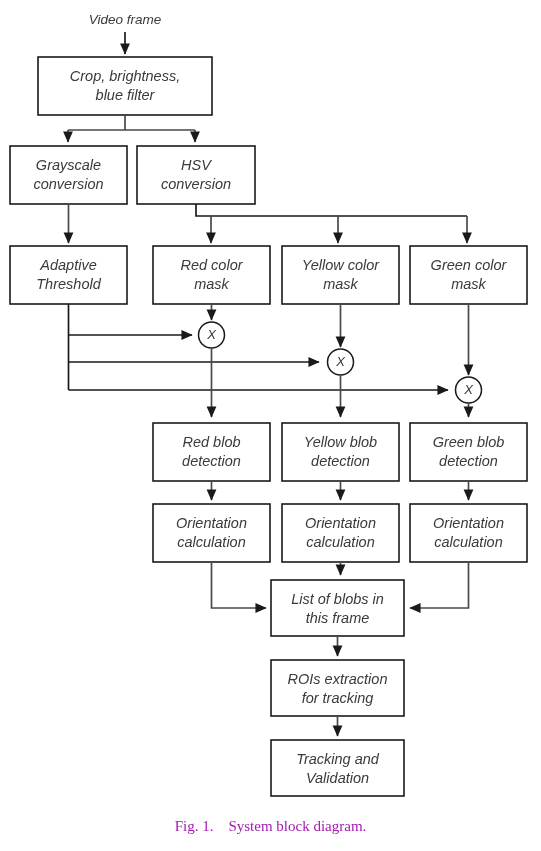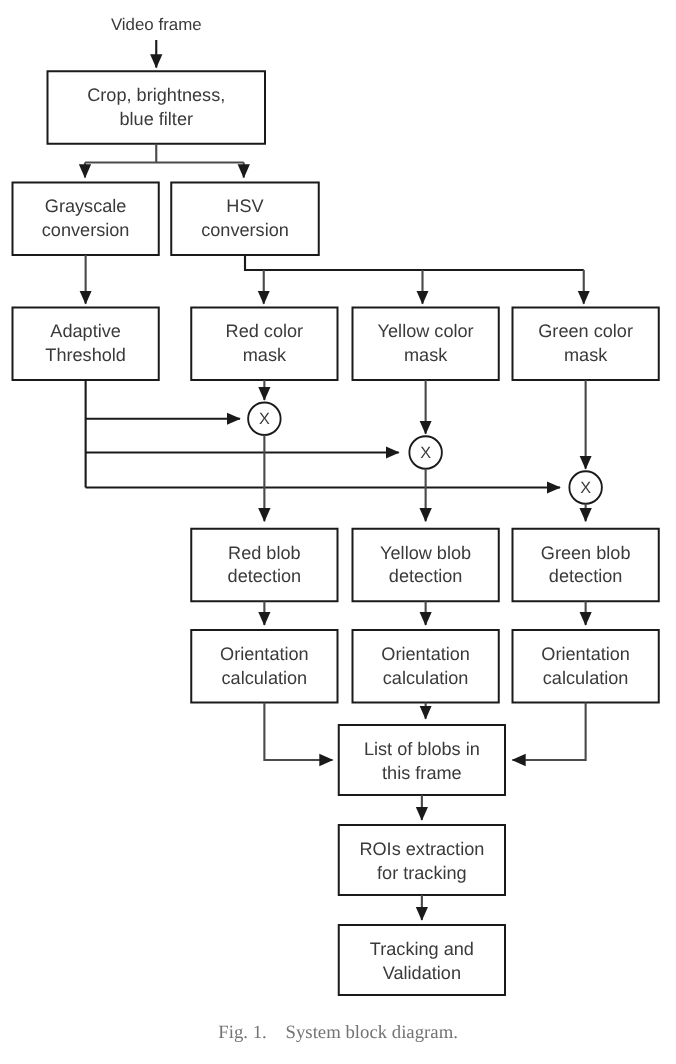--- a/index.html
+++ b/index.html
@@ -12,20 +12,21 @@
     height: 851px;
     overflow: hidden;
     font-family: "Liberation Sans", sans-serif;
     position: relative;
   }
   #figure {
     position: absolute;
     left: 0; top: 0;
     width: 497px;
     height: 851px;
+    font-style: italic;
   }
   svg { display: block; }
   .box rect {
     fill: #ffffff;
     stroke: #1a1a1a;
     stroke-width: 1.6;
   }
   .node-circle {
     fill: #ffffff;
     stroke: #1a1a1a;
@@ -62,21 +63,21 @@
     fill: none;
   }
   .caption {
     position: absolute;
     left: 0;
     top: 818px;
     width: 541px;
     text-align: center;
     font-family: "Liberation Serif", serif;
     font-size: 15px;
-    color: #737373;
+    color: #a21caf;
     white-space: pre;
   }
 </style>
 </head>
 <body>
 
 <div id="figure">
 <svg width="541" height="815" viewBox="0 0 541 815" xmlns="http://www.w3.org/2000/svg">
 
   <defs>

